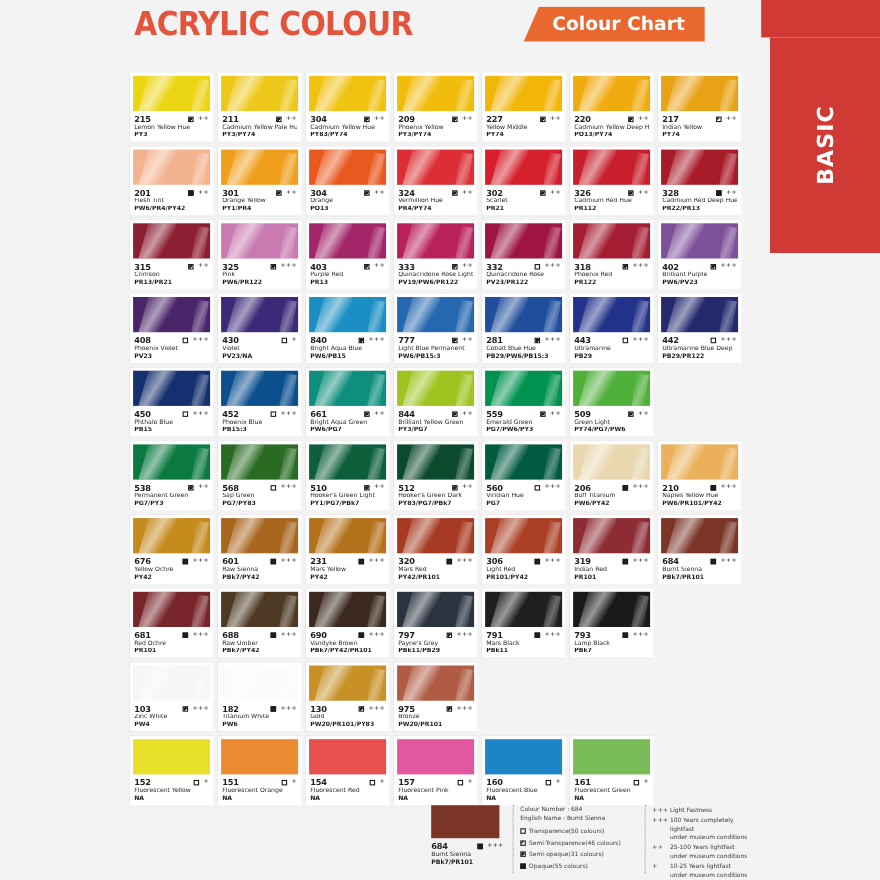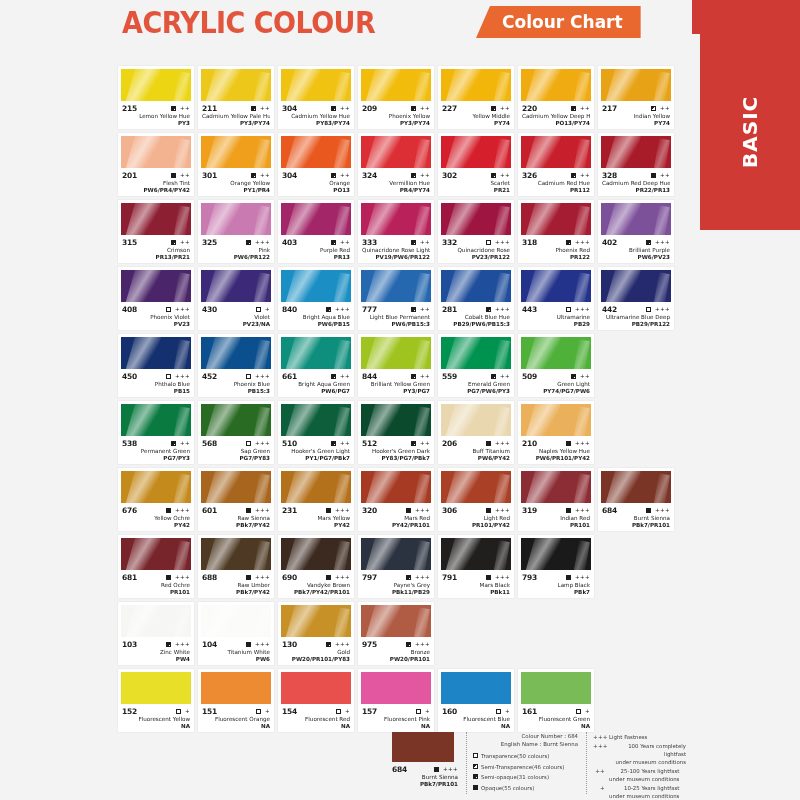--- a/index.html
+++ b/index.html
@@ -6,21 +6,20 @@
   html, body {
     width: 800px; height: 800px;
     background: #f2f3f2;
     font-family: "Liberation Sans", sans-serif;
     overflow: hidden;
   }
   #page {
     position: relative;
     width: 800px; height: 800px;
     background: #f2f3f2;
-    text-align: right;
   }
 
   
   .header {
     position: absolute;
     top: 0; left: 0; width: 800px; height: 46px;
   }
   .title {
     position: absolute;
     left: 122px; top: 5px;
@@ -913,20 +912,37 @@
               <span class="marks">
                 <span class="opacity-sym semi-opaque"></span>
                 <span class="lf">++</span>
               </span>
             </div>
             <div class="ename">Hooker's Green Dark</div>
             <div class="pig">PY83/PG7/PBk7</div>
           </div>
         </div>
         <div class="card">
+          <div class="chip" style="background: rgb(0, 90, 64);">
+            <div class="gloss"></div>
+            <div class="gloss2"></div>
+          </div>
+          <div class="meta">
+            <div class="meta-top">
+              <span class="code">560</span>
+              <span class="marks">
+                <span class="opacity-sym transparent"></span>
+                <span class="lf">+++</span>
+              </span>
+            </div>
+            <div class="ename">Viridian Hue</div>
+            <div class="pig">PG7</div>
+          </div>
+        </div>
+        <div class="card">
           <div class="chip" style="background: rgb(233, 215, 175);">
             <div class="gloss"></div>
             <div class="gloss2"></div>
           </div>
           <div class="meta">
             <div class="meta-top">
               <span class="code">206</span>
               <span class="marks">
                 <span class="opacity-sym opaque"></span>
                 <span class="lf">+++</span>
@@ -1197,21 +1213,21 @@
             <div class="pig">PW4</div>
           </div>
         </div>
         <div class="card">
           <div class="chip" style="background: rgb(251, 251, 250);">
             <div class="gloss"></div>
             <div class="gloss2"></div>
           </div>
           <div class="meta">
             <div class="meta-top">
-              <span class="code">104</span>
+              <span class="code">182</span>
               <span class="marks">
                 <span class="opacity-sym opaque"></span>
                 <span class="lf">+++</span>
               </span>
             </div>
             <div class="ename">Titanium White</div>
             <div class="pig">PW6</div>
           </div>
         </div>
         <div class="card">

